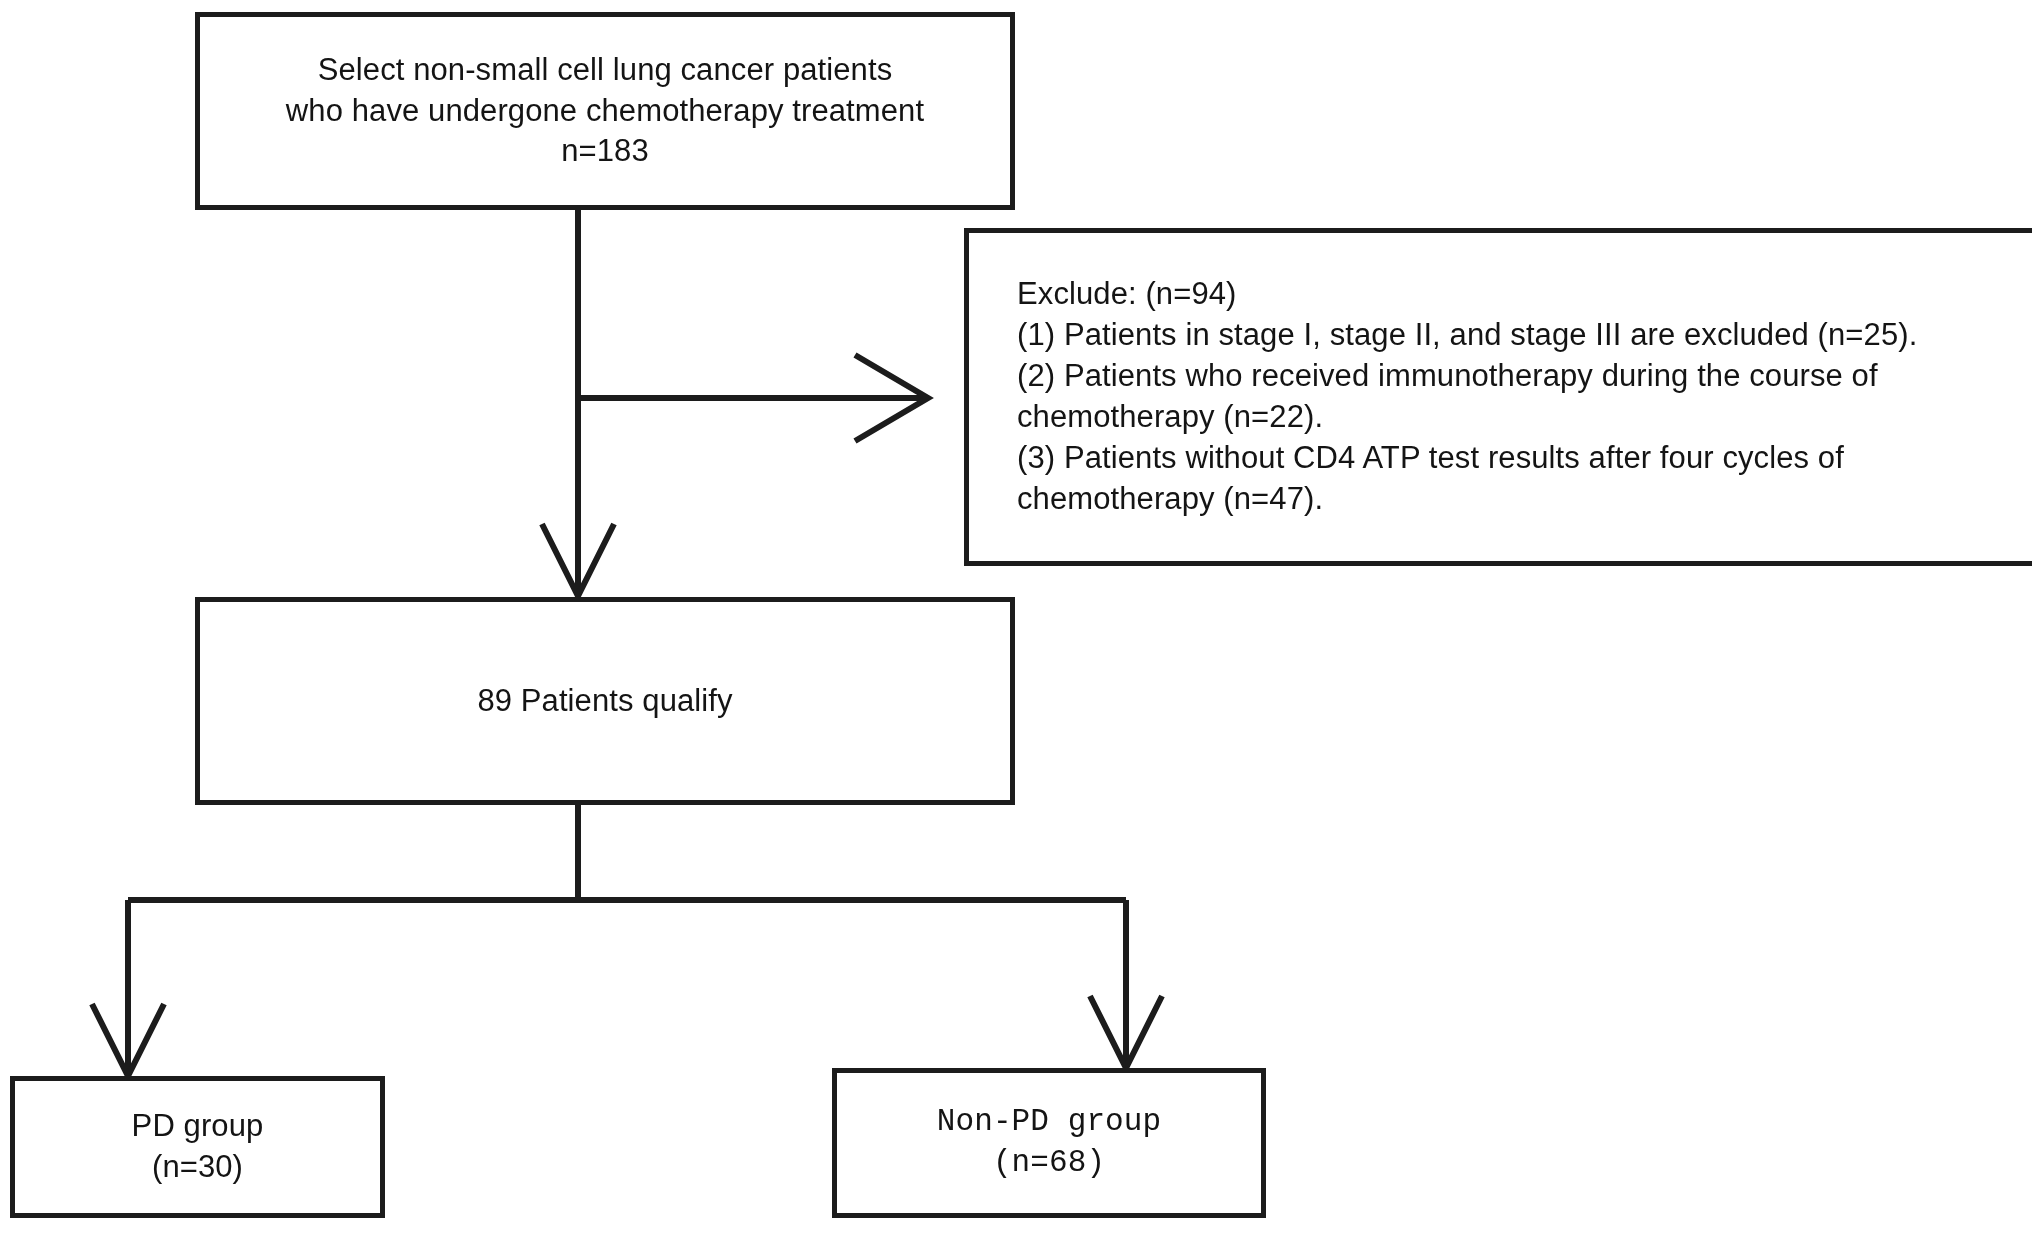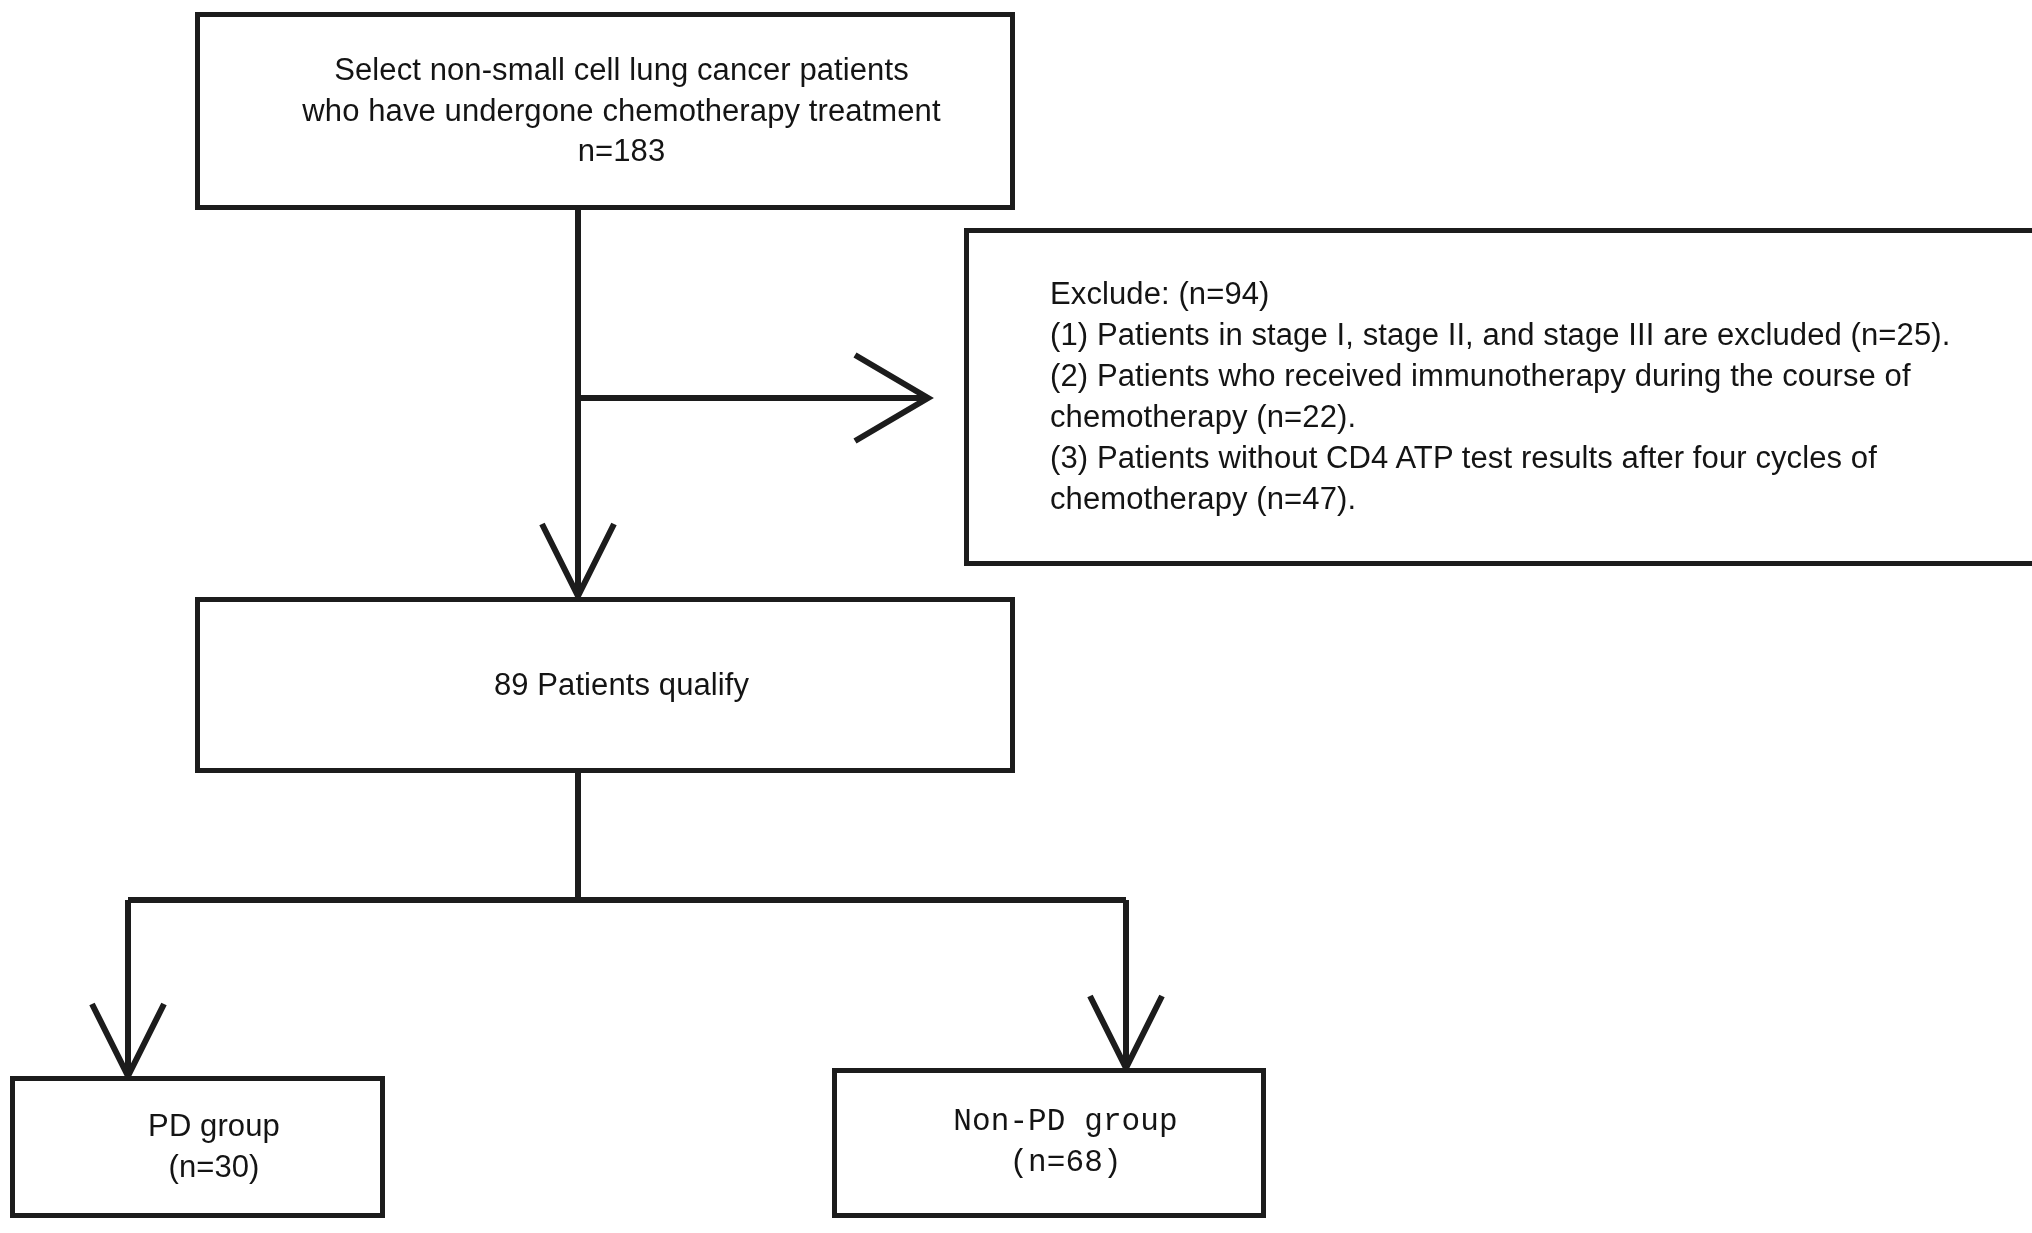--- a/index.html
+++ b/index.html
@@ -27,21 +27,20 @@
   }
   .node {
     position: absolute;
     box-sizing: border-box;
     border: 5px solid #1c1c1c;
     background: #ffffff;
     display: flex;
     align-items: center;
     justify-content: center;
     z-index: 2;
-    padding-left: 33px;
   }
   .node-text {
     font-size: 31px;
     line-height: 1.32;
     color: #141414;
     white-space: pre-line;
     text-align: center;
     letter-spacing: 0.1px;
   }
   .node-text.left {
@@ -57,21 +56,21 @@
     width: 820px; height: 198px;
   }
   #node-exclusions {
     left: 964px; top: 228px;
     width: 1100px; height: 338px;
     align-items: center;
     justify-content: flex-start;
   }
   #node-qualified {
     left: 195px; top: 597px;
-    width: 820px; height: 176px;
+    width: 820px; height: 208px;
   }
   #node-pd-group {
     left: 10px; top: 1076px;
     width: 375px; height: 142px;
   }
   #node-nonpd-group {
     left: 832px; top: 1068px;
     width: 434px; height: 150px; font-family: Liberation Mono, monospace;
   }
 </style>

